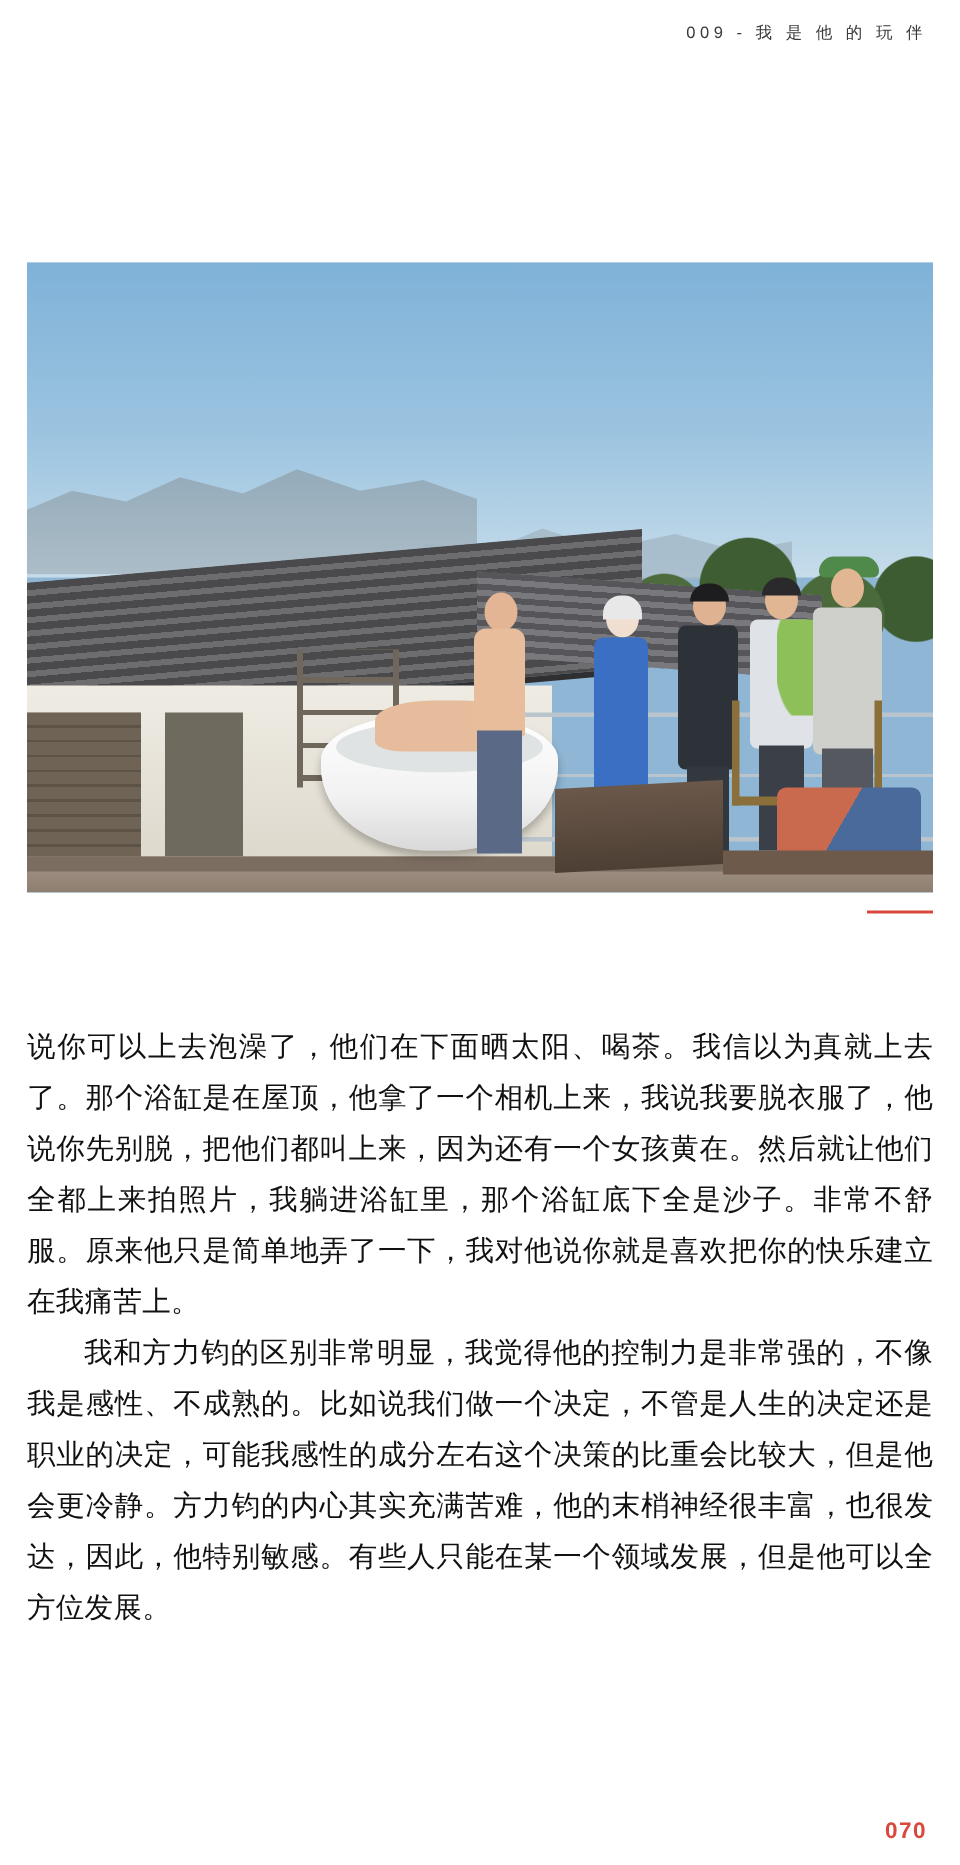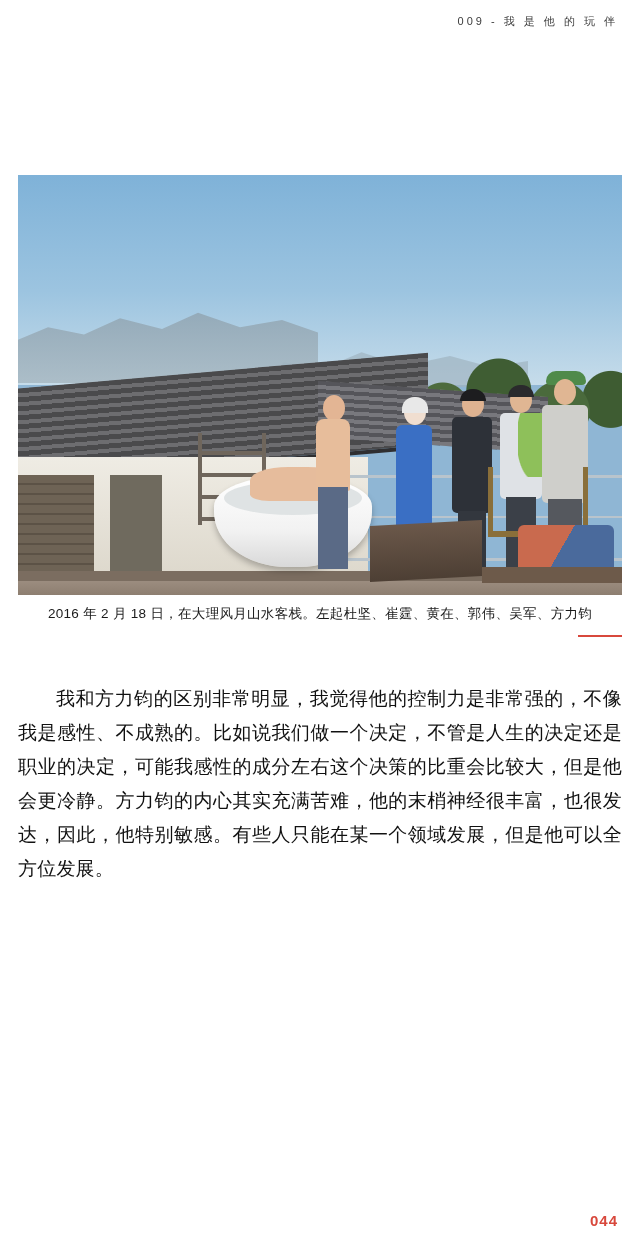--- a/index.html
+++ b/index.html
@@ -416,23 +416,23 @@
         <div class="body"></div>
         <div class="legs"></div>
       </div>
 
       <div class="stand"></div>
       <div class="bench"></div>
       <div class="cloth"></div>
       <div class="plank"></div>
     </div>
 
-    <div class="caption">2016 年 2 月 18 日，在大理风月山水客栈。左起杜坚、崔霆、黄在、郭伟、吴军、方力钧</div>
     <div class="caption-rule"></div>
   </div>
 
   <div class="body-text">
+    <p>说你可以上去泡澡了，他们在下面晒太阳、喝茶。我信以为真就上去了。那个浴缸是在屋顶，他拿了一个相机上来，我说我要脱衣服了，他说你先别脱，把他们都叫上来，因为还有一个女孩黄在。然后就让他们全都上来拍照片，我躺进浴缸里，那个浴缸底下全是沙子。非常不舒服。原来他只是简单地弄了一下，我对他说你就是喜欢把你的快乐建立在我痛苦上。</p>
     <p class="indent">我和方力钧的区别非常明显，我觉得他的控制力是非常强的，不像我是感性、不成熟的。比如说我们做一个决定，不管是人生的决定还是职业的决定，可能我感性的成分左右这个决策的比重会比较大，但是他会更冷静。方力钧的内心其实充满苦难，他的末梢神经很丰富，也很发达，因此，他特别敏感。有些人只能在某一个领域发展，但是他可以全方位发展。</p>
   </div>
 
-  <div class="folio">044</div>
+  <div class="folio">070</div>
 
 </div>
 
 </body></html>

